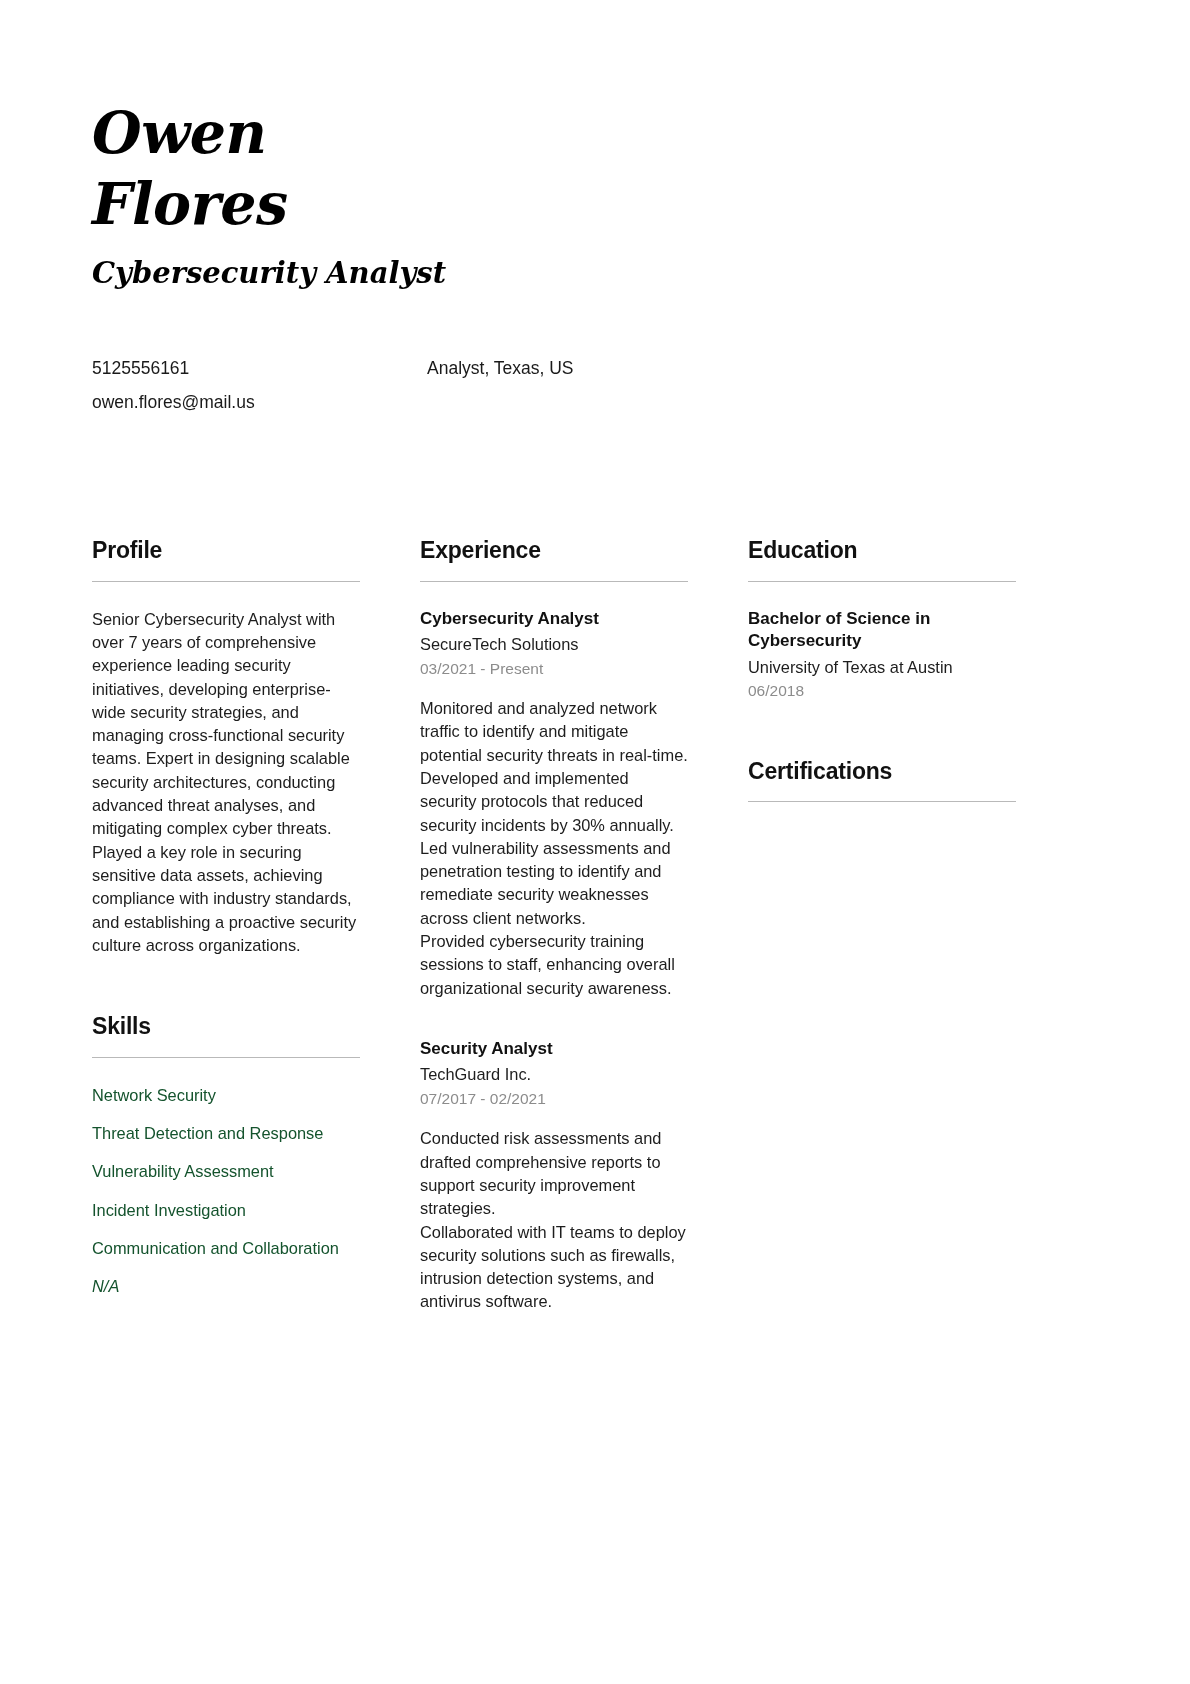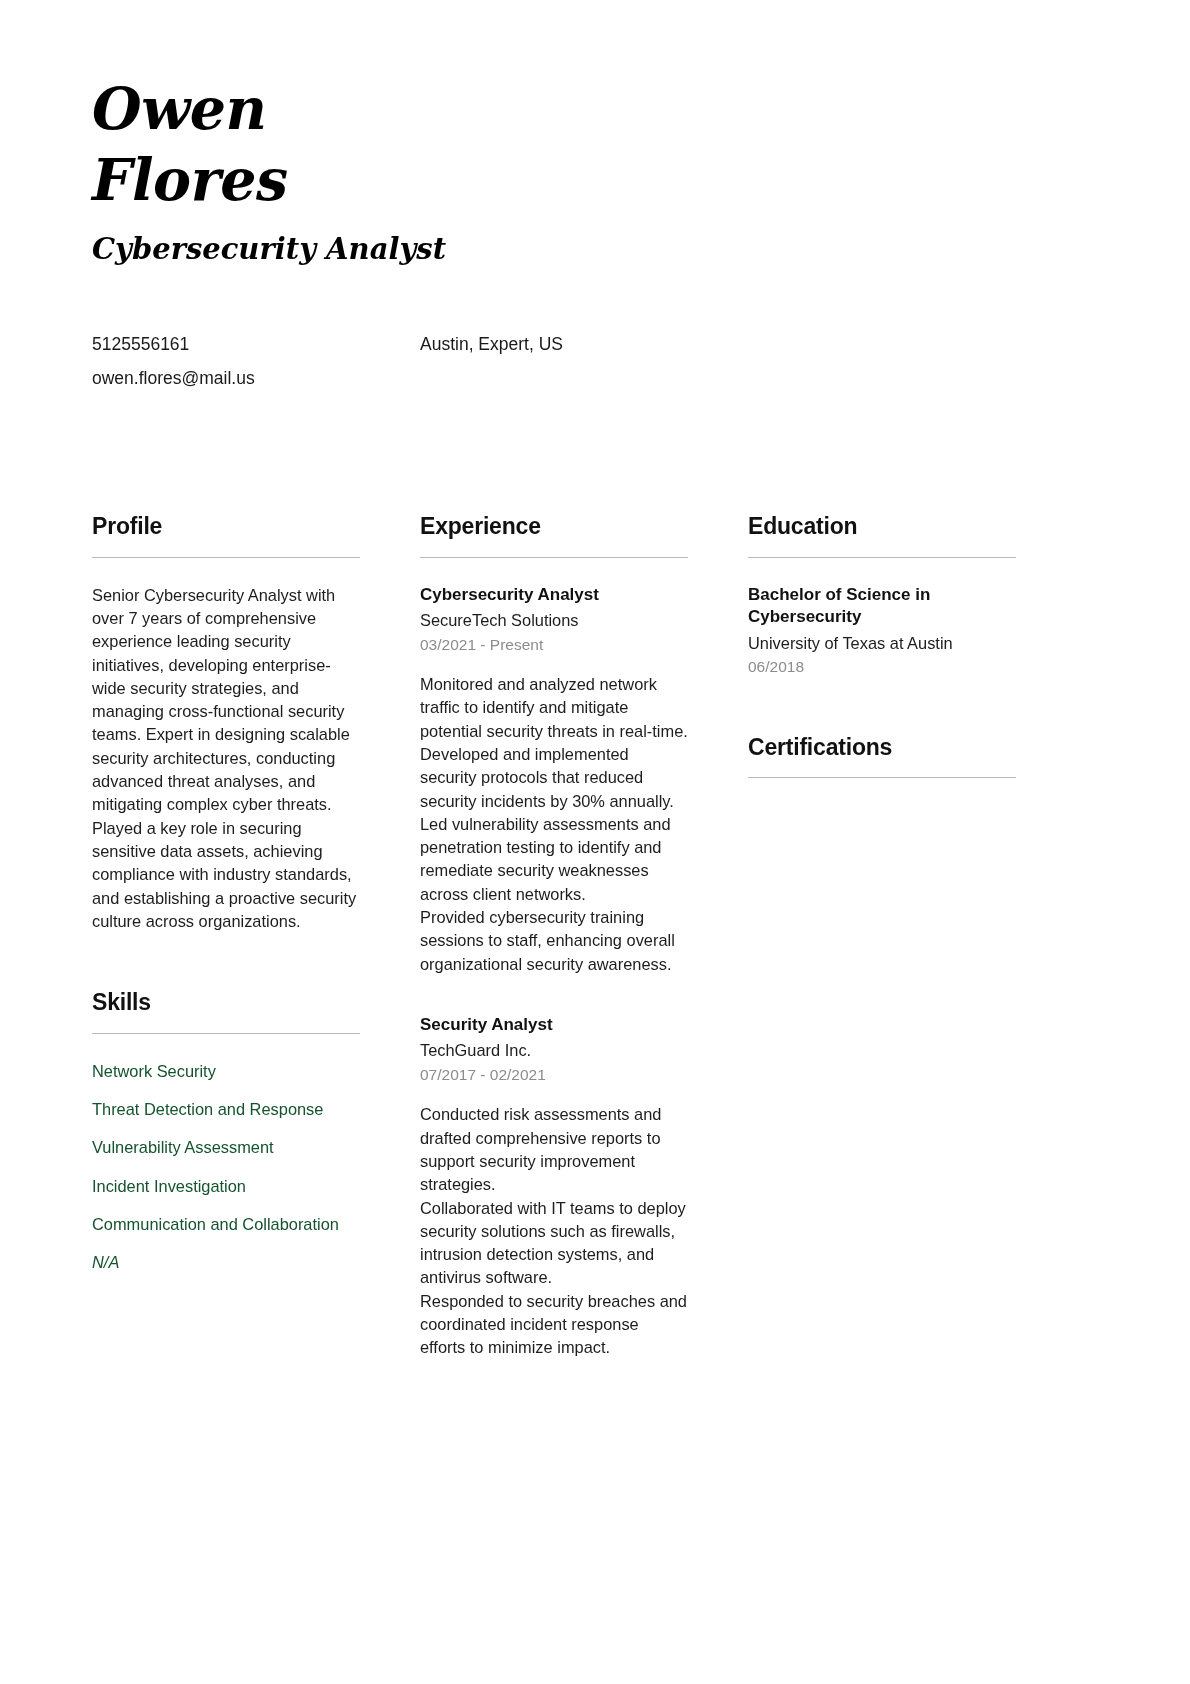--- a/index.html
+++ b/index.html
@@ -19,21 +19,21 @@
   .page {
     position: relative;
     width: 1190px;
     height: 1684px;
     background: #ffffff;
     padding: 0 92px;
   }
 
   
   .header {
-    padding-top: 80px;
+    padding-top: 104px;
   }
 
   .name {
     font-family: "DejaVu Serif", "Liberation Serif", serif;
     font-weight: bold;
     font-style: italic;
     font-size: 57px;
     line-height: 1.0;
     letter-spacing: -0.5px;
     color: #000000;
@@ -52,20 +52,21 @@
     line-height: 1.2;
     color: #000000;
     margin-top: 24px;
   }
 
   
   .contact {
     margin-top: 60px;
     display: flex;
     flex-direction: row;
+    gap: 7px;
   }
 
   .contact-col {
     width: 328px;
   }
 
   .contact-line {
     font-size: 17.5px;
     line-height: 1.95;
     color: #1a1a1a;
@@ -168,21 +169,21 @@
     </h1>
     <div class="job-title">Cybersecurity Analyst</div>
   </div>
 
   <div class="contact">
     <div class="contact-col">
       <div class="contact-line">5125556161</div>
       <div class="contact-line">owen.flores@mail.us</div>
     </div>
     <div class="contact-col">
-      <div class="contact-line">Austin, Expert, US</div>
+      <div class="contact-line">Analyst, Texas, US</div>
     </div>
   </div>
 
   <div class="columns">
 
     <div class="col">
 
       <div class="section">
         <div class="section-title">Profile</div>
         <div class="section-rule"></div>
@@ -222,21 +223,20 @@
           </div>
         </div>
 
         <div class="entry">
           <div class="entry-title">Security Analyst</div>
           <div class="entry-org">TechGuard Inc.</div>
           <div class="entry-date">07/2017 - 02/2021</div>
           <div class="entry-desc">
             <span class="desc-line">Conducted risk assessments and drafted comprehensive reports to support security improvement strategies.</span>
             <span class="desc-line">Collaborated with IT teams to deploy security solutions such as firewalls, intrusion detection systems, and antivirus software.</span>
-            <span class="desc-line">Responded to security breaches and coordinated incident response efforts to minimize impact.</span>
           </div>
         </div>
 
       </div>
 
     </div>
 
     <div class="col">
 
       <div class="section">

